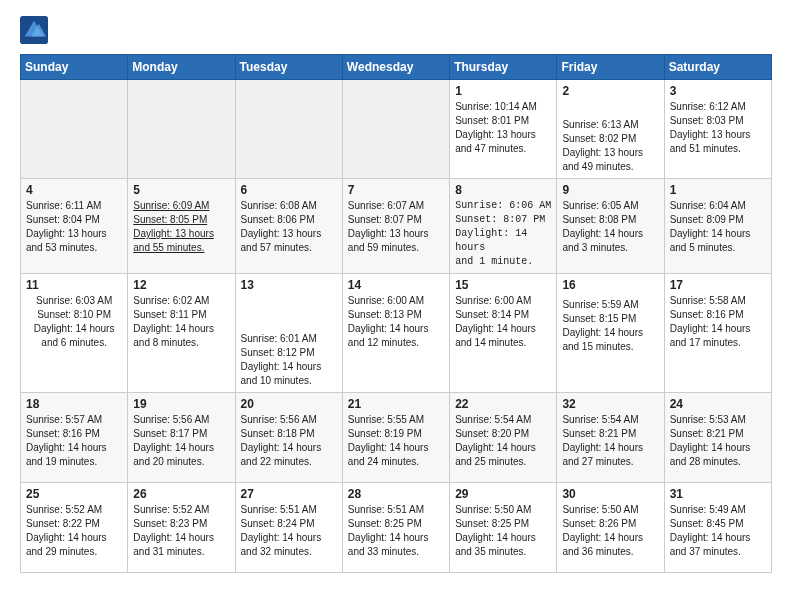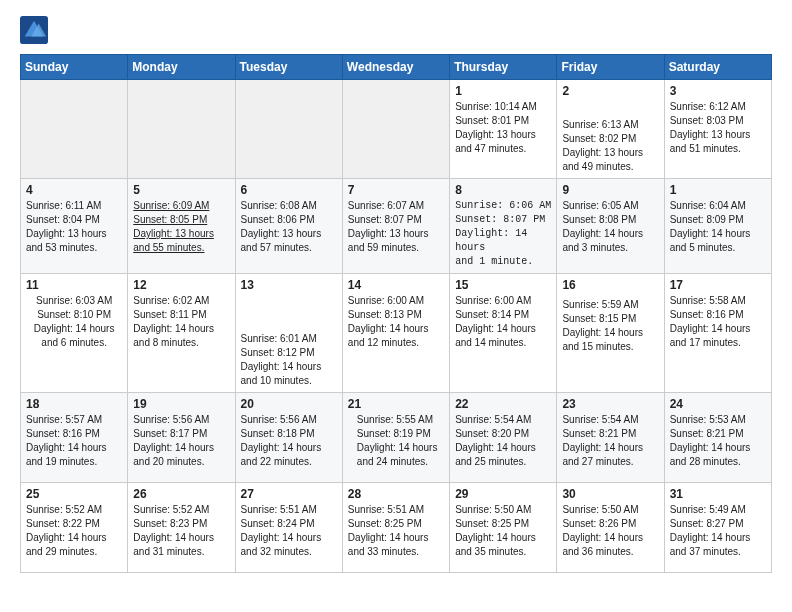--- a/index.html
+++ b/index.html
@@ -272,34 +272,34 @@
         </td>
         <td>
           <span class="day-num">20</span>
           <div class="day-info" style="white-space: pre-line;">Sunrise: 5:56 AM
 Sunset: 8:18 PM
 Daylight: 14 hours
 and 22 minutes.</div>
         </td>
         <td>
           <span class="day-num">21</span>
-          <div class="day-info" style="white-space: pre-line; margin-left: 9px;">Sunrise: 5:55 AM
+          <div class="day-info" style="white-space: pre-line;">Sunrise: 5:55 AM
 Sunset: 8:19 PM
 Daylight: 14 hours
 and 24 minutes.</div>
         </td>
         <td>
           <span class="day-num">22</span>
           <div class="day-info" style="white-space: pre-line;">Sunrise: 5:54 AM
 Sunset: 8:20 PM
 Daylight: 14 hours
 and 25 minutes.</div>
         </td>
         <td>
-          <span class="day-num">23</span>
+          <span class="day-num">32</span>
           <div class="day-info" style="white-space: pre-line;">Sunrise: 5:54 AM
 Sunset: 8:21 PM
 Daylight: 14 hours
 and 27 minutes.</div>
         </td>
         <td>
           <span class="day-num">24</span>
           <div class="day-info" style="white-space: pre-line;">Sunrise: 5:53 AM
 Sunset: 8:21 PM
 Daylight: 14 hours
@@ -345,19 +345,19 @@
         <td>
           <span class="day-num">30</span>
           <div class="day-info" style="white-space: pre-line;">Sunrise: 5:50 AM
 Sunset: 8:26 PM
 Daylight: 14 hours
 and 36 minutes.</div>
         </td>
         <td>
           <span class="day-num">31</span>
           <div class="day-info" style="white-space: pre-line;">Sunrise: 5:49 AM
-Sunset: 8:27 PM
+Sunset: 8:45 PM
 Daylight: 14 hours
 and 37 minutes.</div>
         </td>
       </tr>
     </tbody>
 </table>
 
 </body></html>

